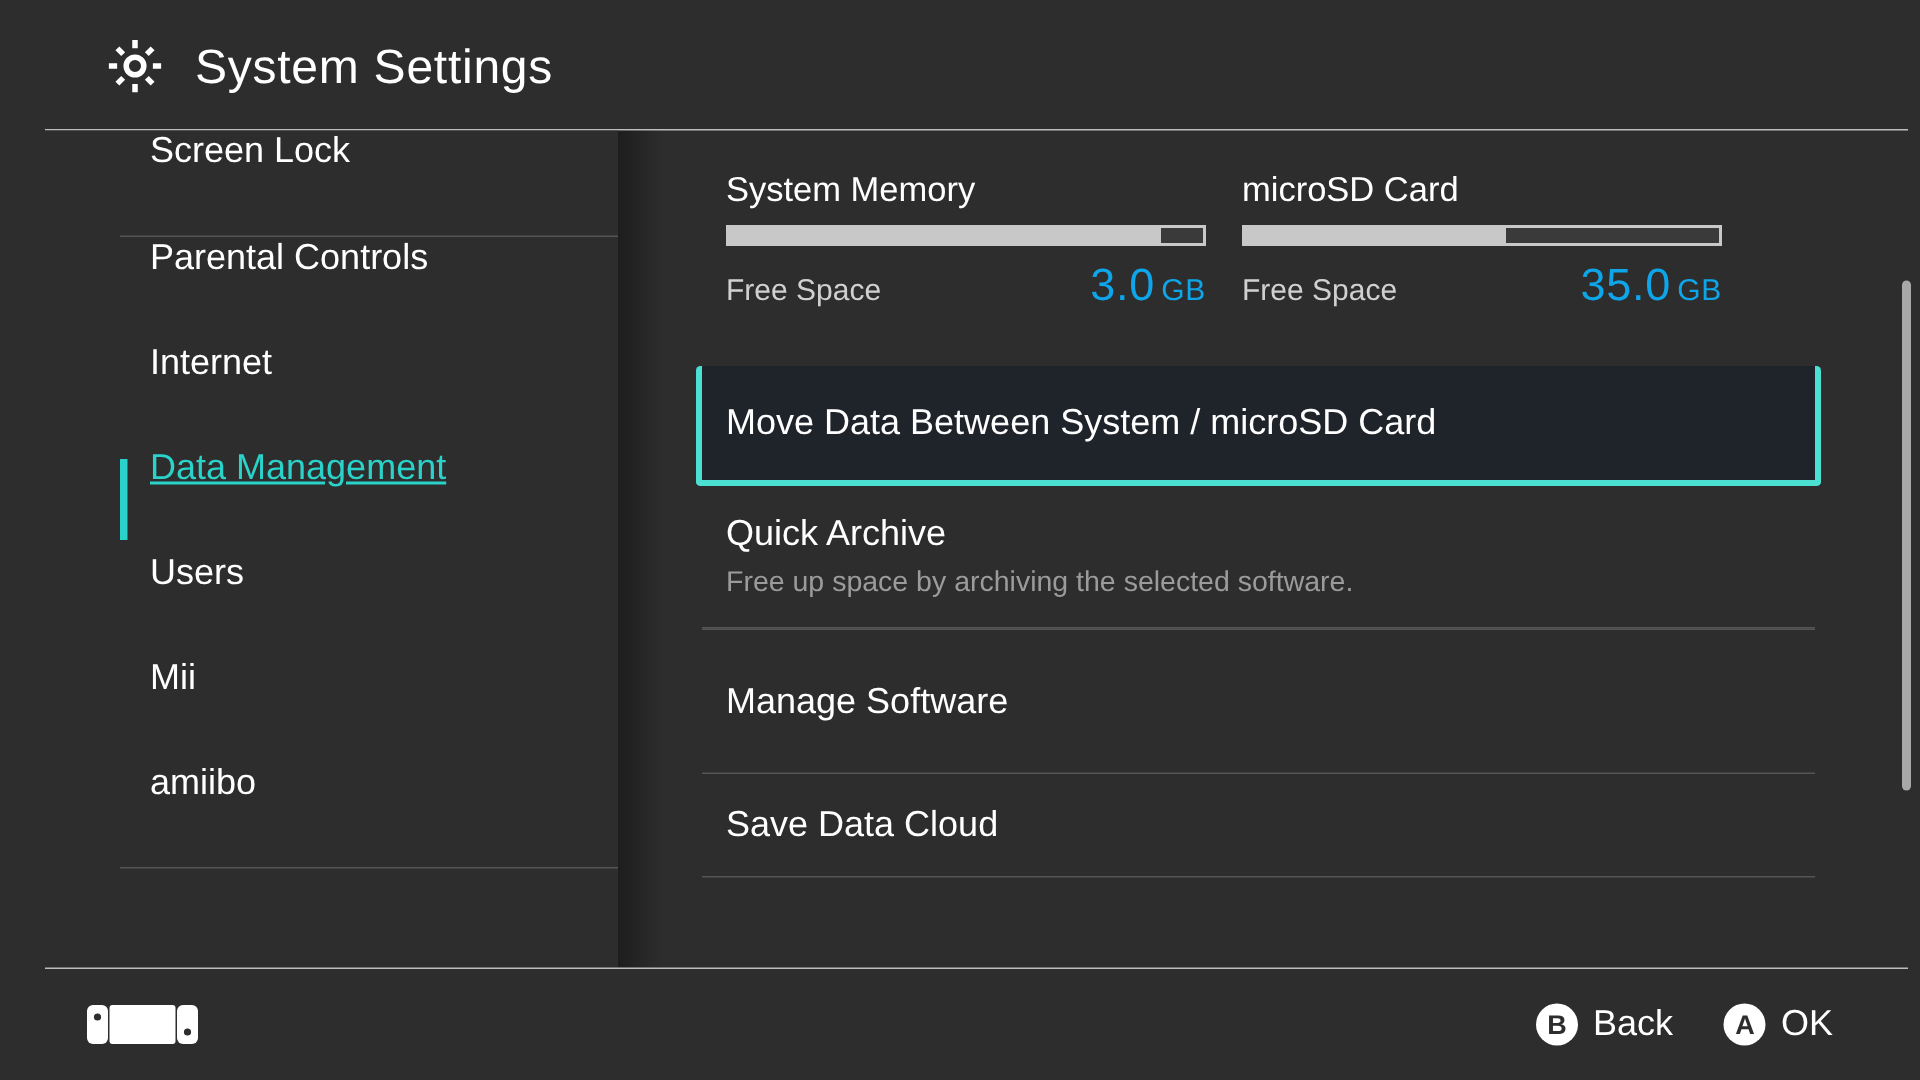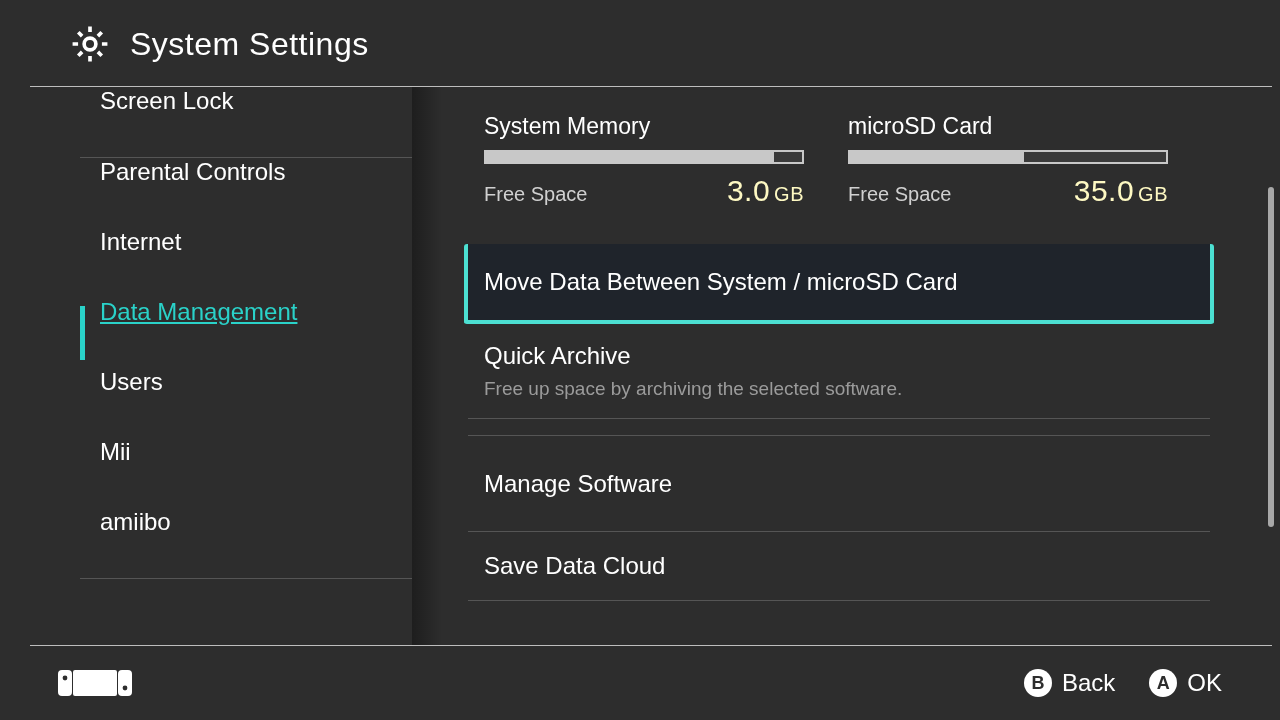--- a/index.html
+++ b/index.html
@@ -104,21 +104,21 @@
   }
   
   .main {
     flex: 1;
     position: relative;
     padding: 26px 70px 0 56px;
     overflow: hidden;
   }
   .storage-row {
     display: flex;
-    gap: 44px;
+    gap: 24px;
     margin-bottom: 36px;
     padding-left: 16px;
   }
   .storage-block { width: 320px; }
   .storage-title { font-size: 23px; margin-bottom: 10px; }
   .storage-bar {
     width: 320px;
     height: 14px;
     border: 2px solid #c8c8c8;
     position: relative;
@@ -132,21 +132,21 @@
   }
   .storage-meta {
     display: flex;
     justify-content: space-between;
     align-items: baseline;
     font-size: 20px;
     color: #d0d0d0;
   }
   .storage-value {
     font-size: 30px;
-    color: #fef9c3;
+    color: #0ea5e9;
     letter-spacing: 0.5px;
   }
   .storage-value .unit { font-size: 20px; margin-left:4px; }
   
   .option-list {
     padding-left: 0;
   }
   .option-item {
     min-height: 70px;
     border-top: 1px solid #555;
@@ -166,21 +166,21 @@
     background: #1f242b;
     margin-left: -4px;
     margin-right: -4px;
     height: 80px;
   }
   .option-sub {
     font-size: 19px;
     color: #9b9b9b;
     padding: 0 16px 18px 16px;
     border-bottom: 1px solid #555;
-    margin-bottom: 16px;
+    margin-bottom: 0;
   }
   .noborder-top { border-top: none !important; }
   .scroll-thumb {
     position: absolute;
     right: 6px;
     top: 100px;
     width: 6px;
     height: 340px;
     background: #a8a8a8;
     border-radius: 3px;

